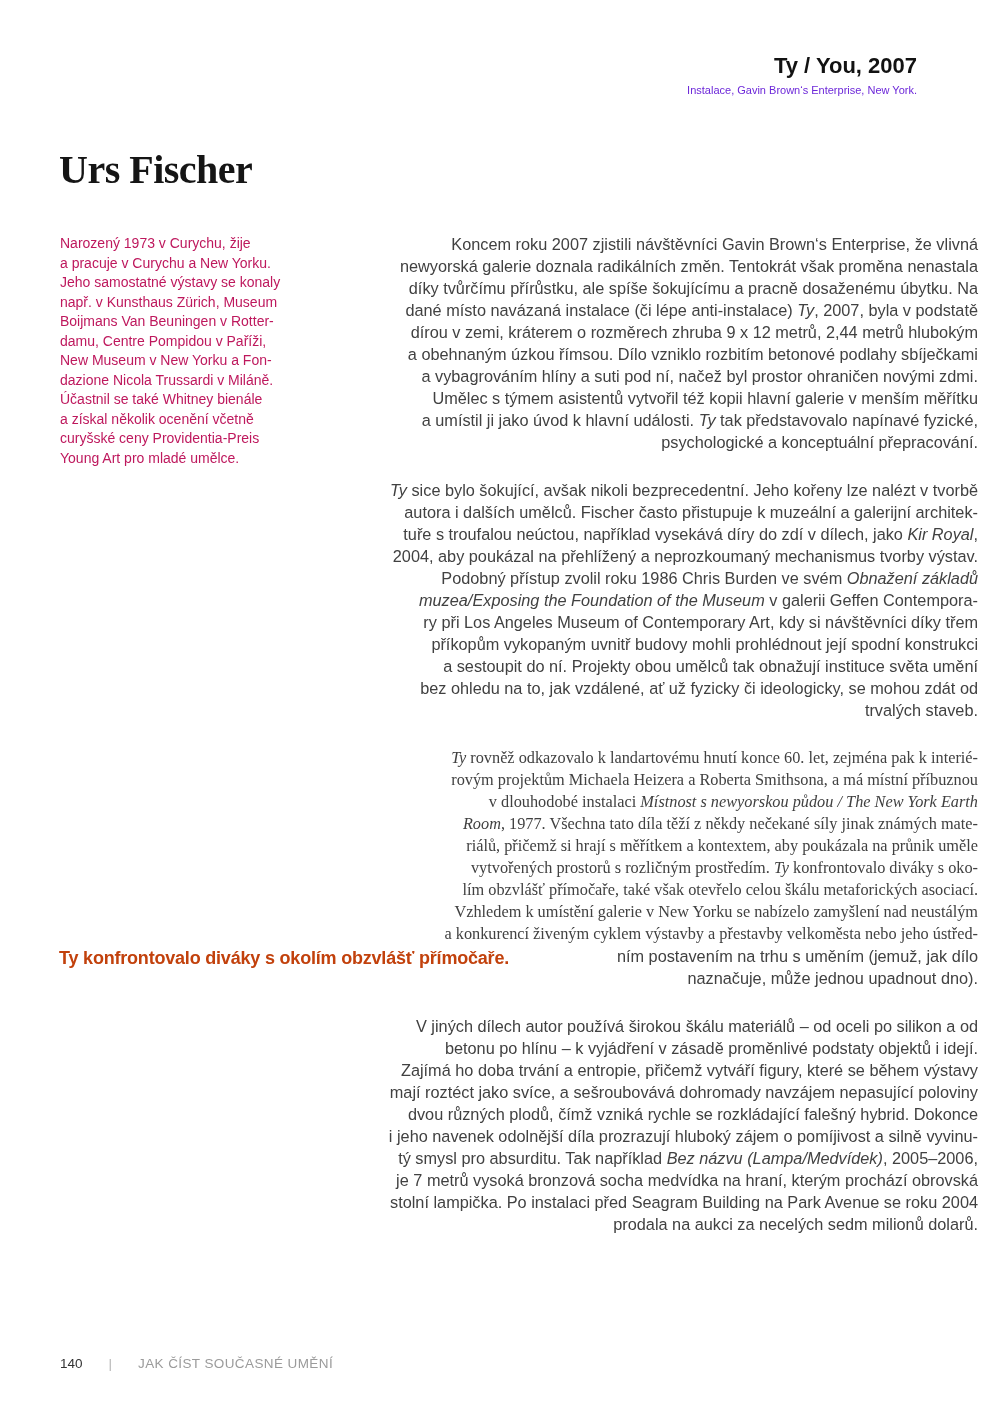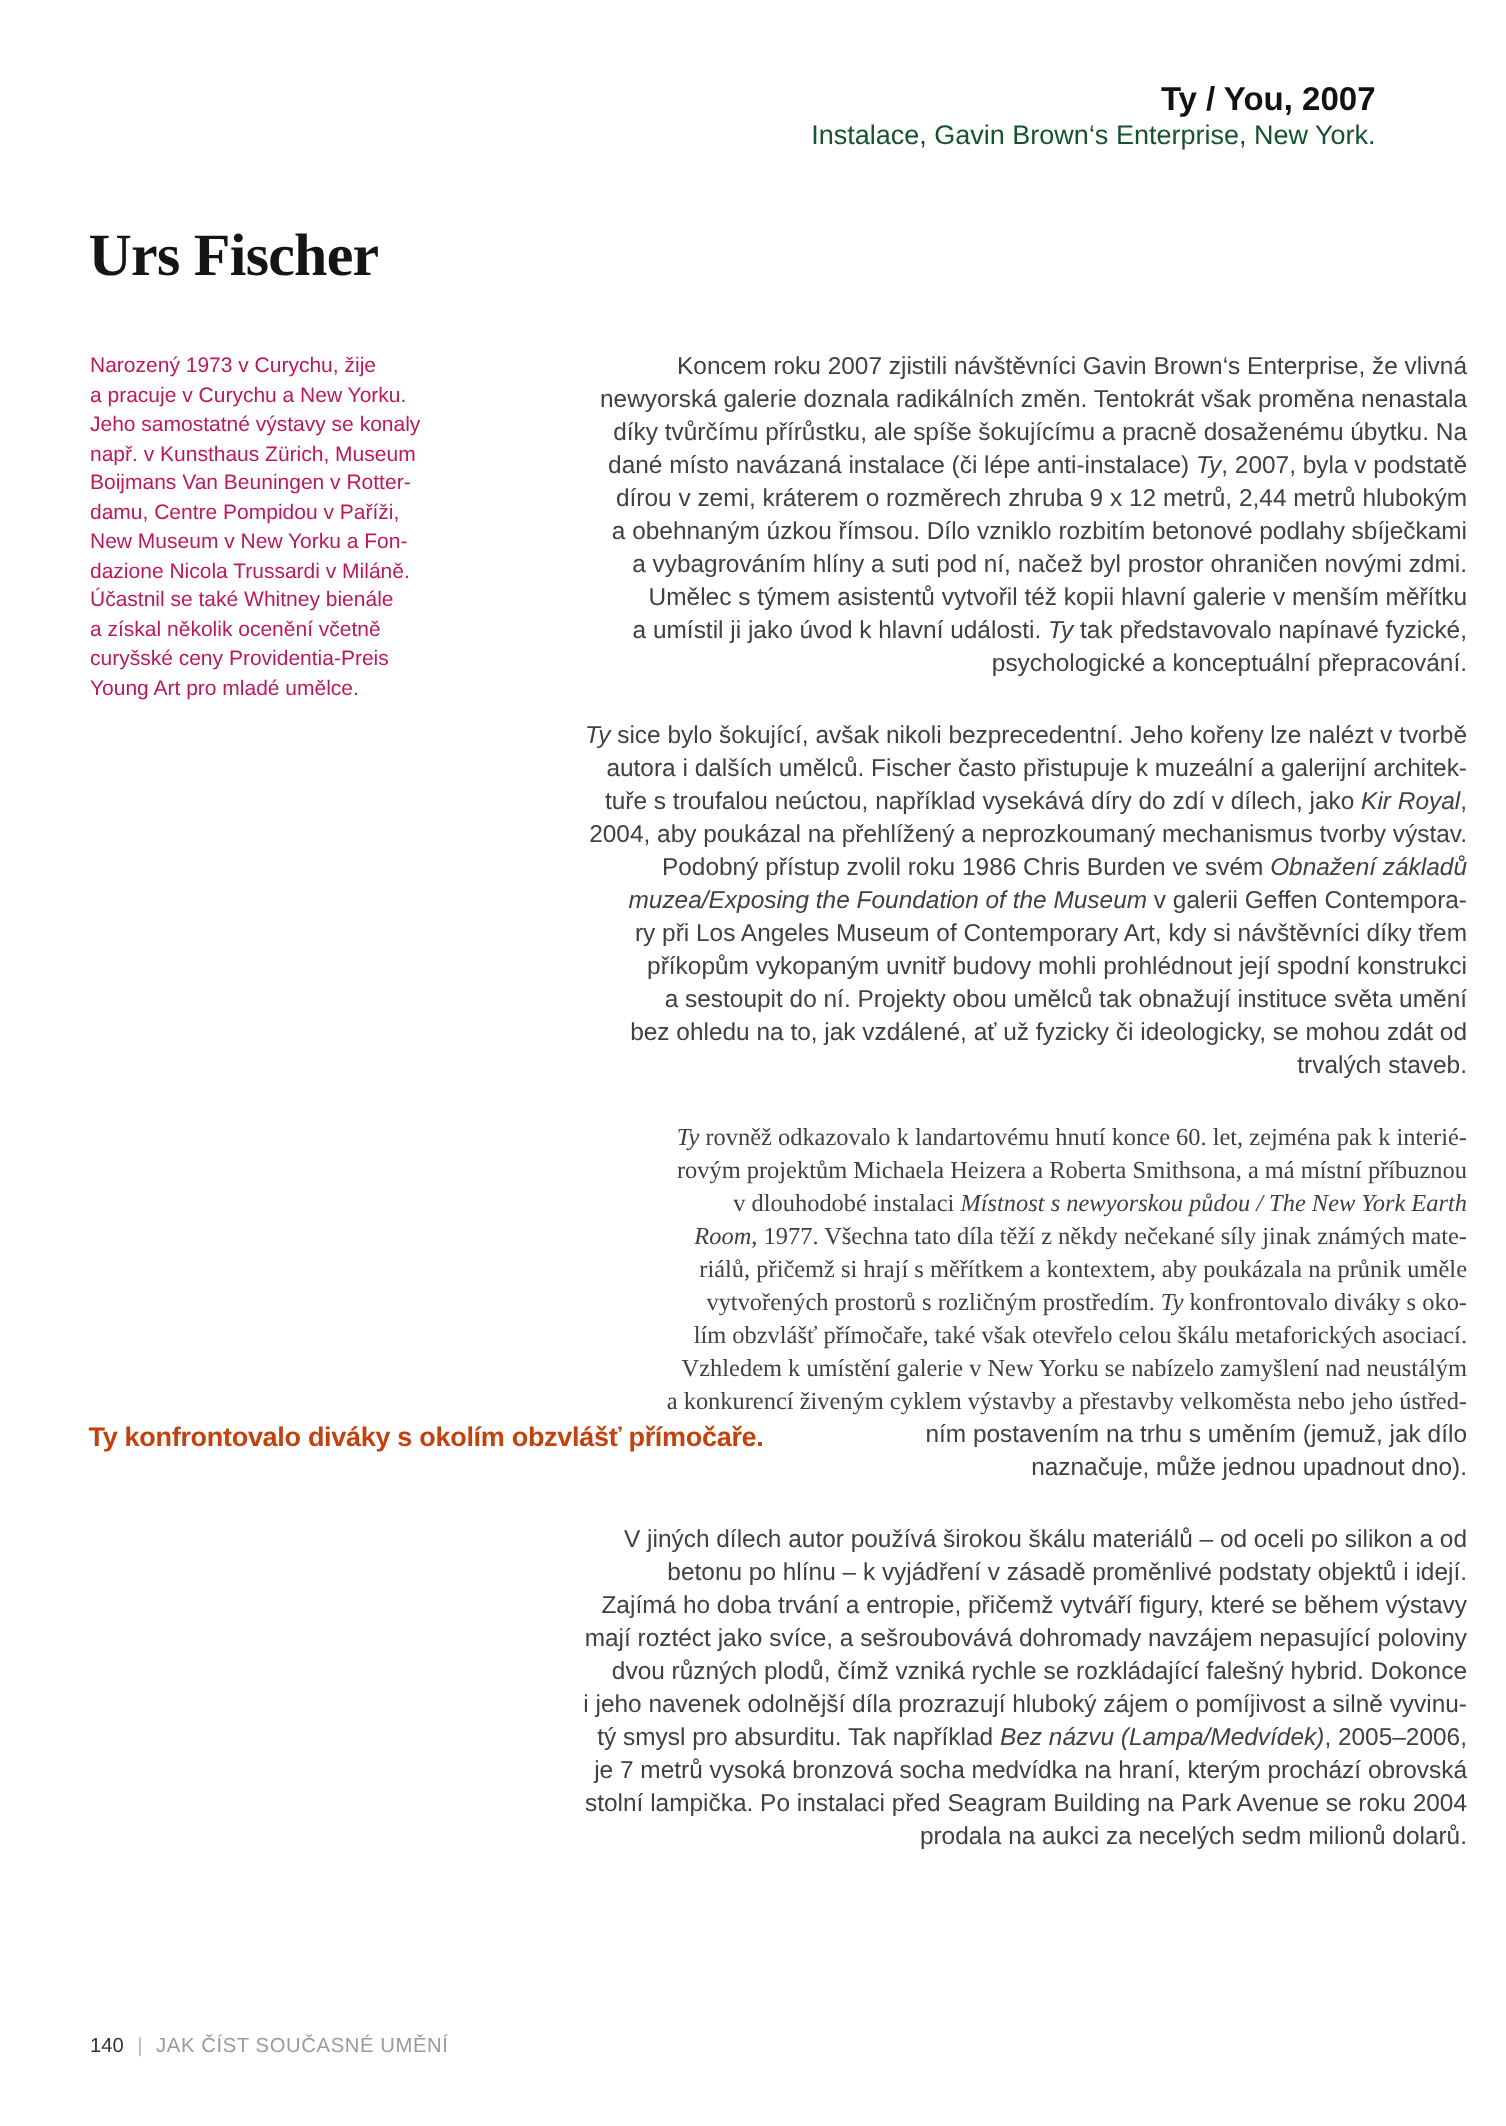--- a/index.html
+++ b/index.html
@@ -18,22 +18,22 @@
     text-align: right;
   }
   .work-title {
     font-size: 22px;
     font-weight: 700;
     color: #121212;
     line-height: 24px;
   }
   .work-subtitle {
     margin-top: 5px;
-    font-size: 18px;
-    color: #14532d;
+    font-size: 11px;
+    color: #6d28d9;
     line-height: 15px;
   }
   .artist {
     position: absolute;
     top: 147px;
     left: 59px;
     margin: 0;
     font-size: 40px;
     font-weight: 700;
     letter-spacing: -0.5px;
@@ -79,21 +79,21 @@
     letter-spacing: -0.2px;
   }
   .footer {
     position: absolute;
     top: 1356px;
     left: 60px;
     font-size: 13.5px;
     line-height: 16px;
     display: flex;
     align-items: baseline;
-    gap: 9px;
+    gap: 26px;
   }
   .page-num { color: #333333; }
   .footer-sep { color: #b5b5b5; font-weight: 400; }
   .book-title { color: #9b9b9b; letter-spacing: 0.4px; }
 </style>
 </head>
 <body>
 
 <div class="page">
 

